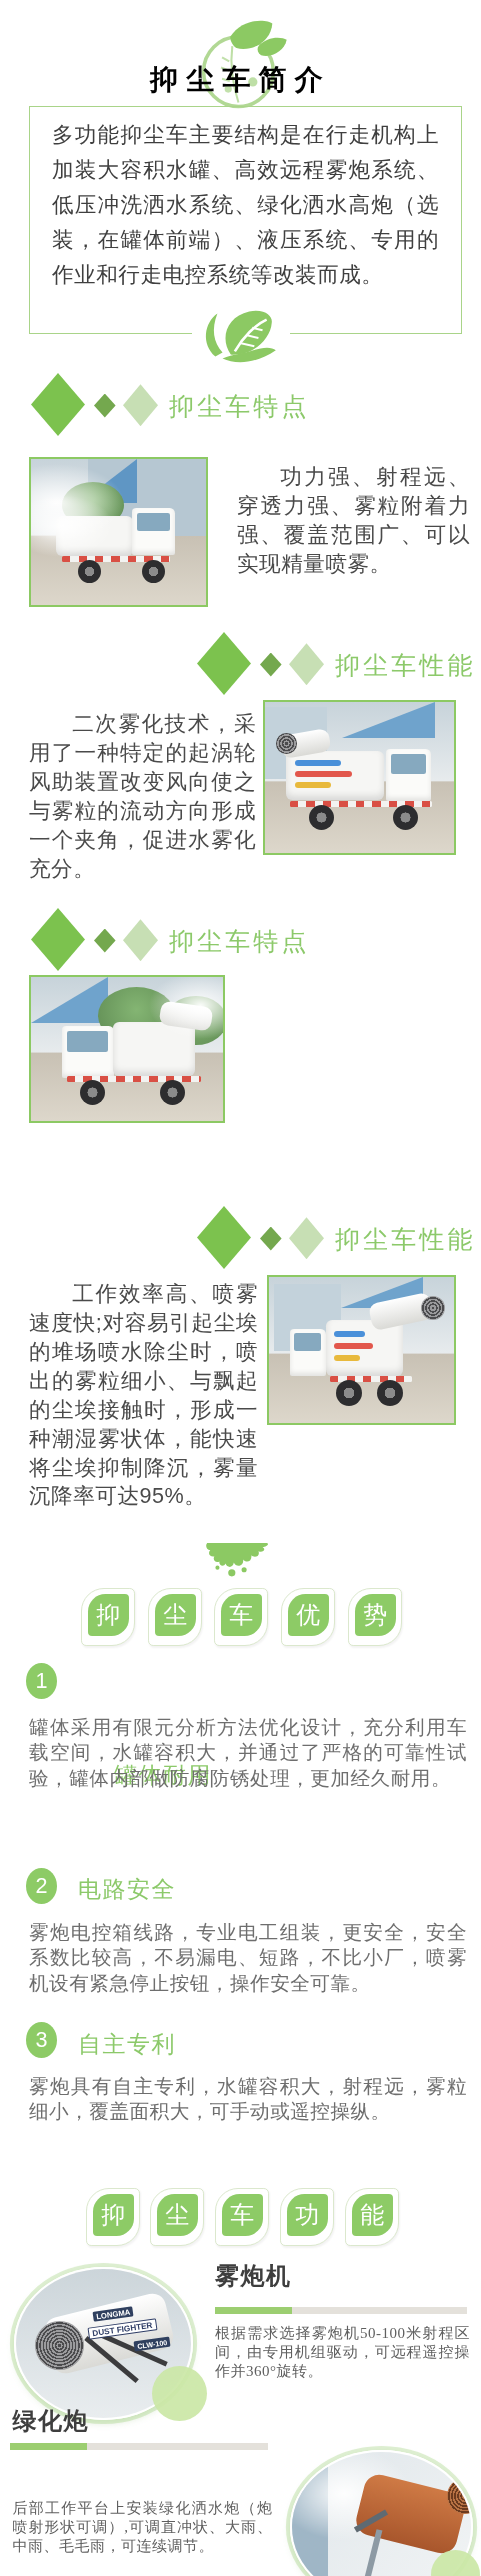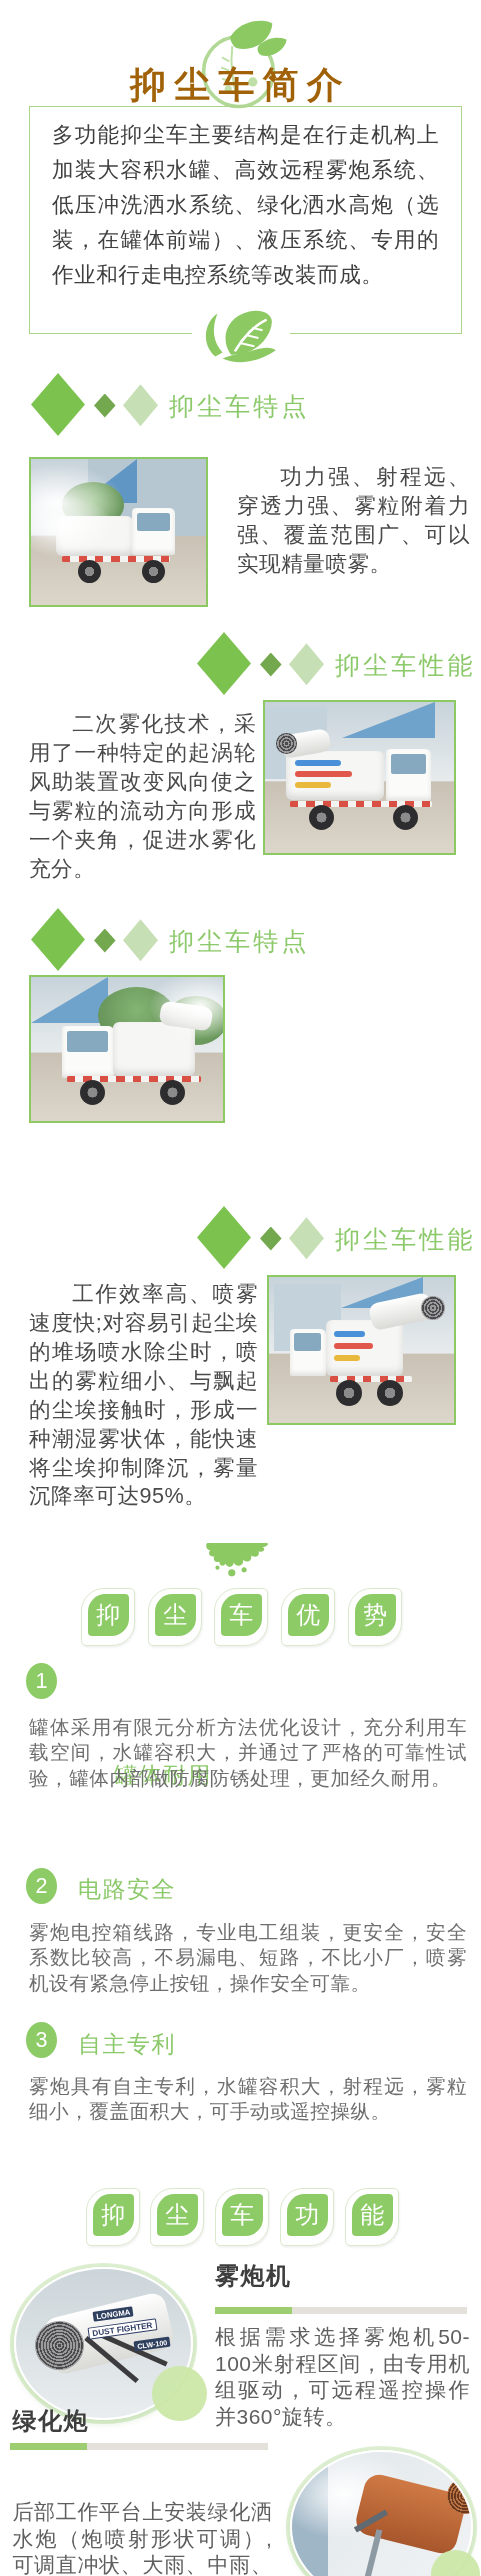--- a/index.html
+++ b/index.html
@@ -2,22 +2,22 @@
 <html style="font-size:8.2px"><head>
 <meta charset="utf-8">
 <style>
   html,body{margin:0;padding:0;background:#ffffff;}
   #page{position:relative;width:481px;height:3206px;margin:0 auto;background:#ffffff;overflow:hidden;
         font-family:"Liberation Sans","DejaVu Sans",sans-serif;}
   .abs{position:absolute;}
 
   
   .logo-wrap{left:181px;top:15.5px;width:118px;height:98px;}
-  .page-title{left:0;top:61px;width:481px;text-align:center;font-size:36px;font-weight:700;
-              color:#a16207;letter-spacing:8.2px;z-index:3;}
+  .page-title{left:0;top:61px;width:481px;text-align:center;font-size:28px;font-weight:700;
+              color:#000000;letter-spacing:8.2px;z-index:3;}
 
   
   .intro-box{left:29px;top:106px;width:433px;height:228px;border:1.5px solid #a9d489;box-sizing:border-box;}
   .intro-text{left:52px;top:118px;width:387px;font-size:21.6px;line-height:1.62;color:#3f3f3f;
               letter-spacing:0.5px;text-align:justify;}
   .leafhand{left:192px;top:303px;width:98px;height:66px;background:#ffffff;z-index:2;
             display:flex;align-items:center;justify-content:center;}
 
   
   .sec-head{height:67px;width:453px;}
@@ -67,21 +67,21 @@
   .adv-title{font-size:23px;color:#8cc96a;font-weight:500;letter-spacing:1.5px;}
   .adv-text{font-size:19.6px;line-height:1.3;color:#6e6e6e;text-align:justify;letter-spacing:0.5px;}
 
   
   .photo-ellipse{border-radius:50%;overflow:hidden;border:2.1px solid #ffffff;
                  box-shadow:0 0 0 4.1px rgba(169,214,137,.38),0 3.1px 7.2px rgba(120,170,90,.25);}
   .accent-blob{background:#cbe7a6;border-radius:50%;opacity:.92;}
   .feat-title{font-size:24px;color:#3e3e3e;font-weight:600;letter-spacing:1.5px;}
   .feat-divider{height:6.7px;background:#e4e1db;}
   .feat-divider span{display:block;height:6.7px;width:77px;background:#9cce71;}
-  .feat-text{font-size:21px;line-height:1.27;color:#5f5f5f;text-align:justify;letter-spacing:0.5px;}
+  .feat-text{font-size:15px;line-height:1.27;color:#5f5f5f;text-align:justify;letter-spacing:0.5px;font-family:Liberation Serif, serif;}
 </style>
 </head>
 <body>
 
 <div id="page">
 
   <div class="abs logo-wrap">
     <svg width="118" height="98" viewBox="0 0 230 190">
       <circle cx="112" cy="108" r="68" fill="none" stroke="#a8d488" stroke-width="7" opacity=".9"></circle>
       <path d="M100 58 C96 90 100 130 112 168" stroke="#a8d488" stroke-width="4" fill="none" opacity=".75"></path>

